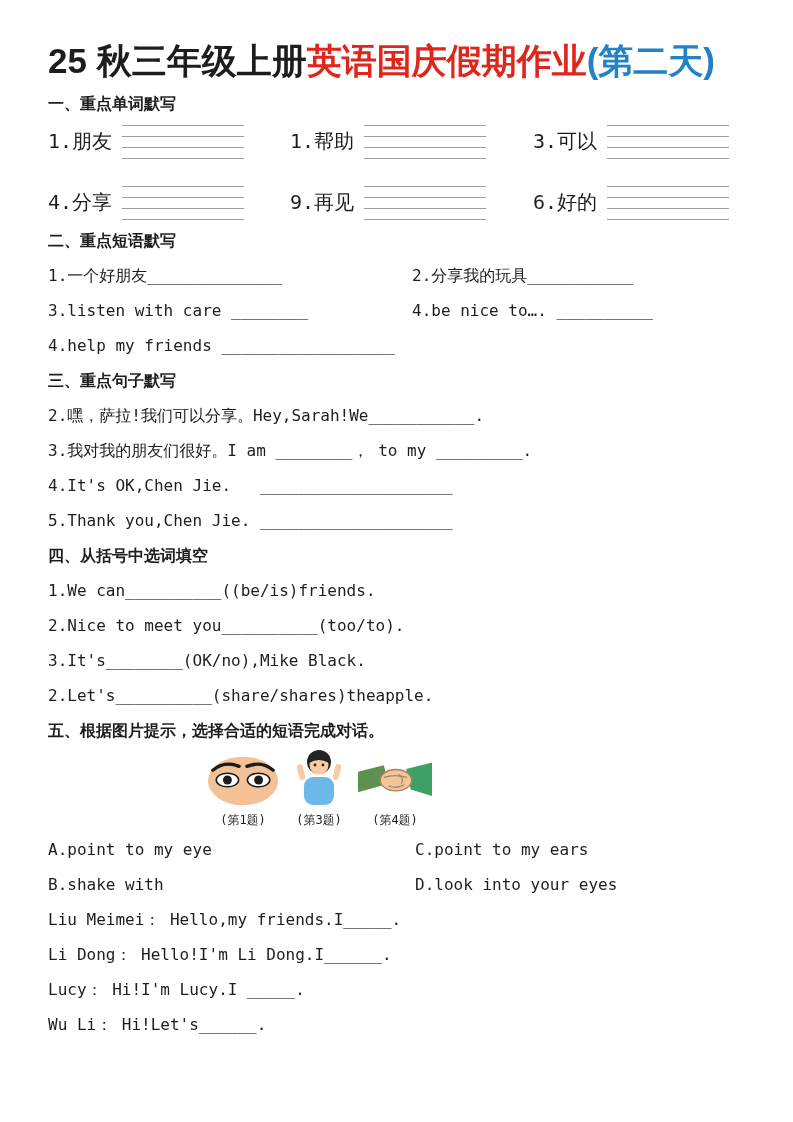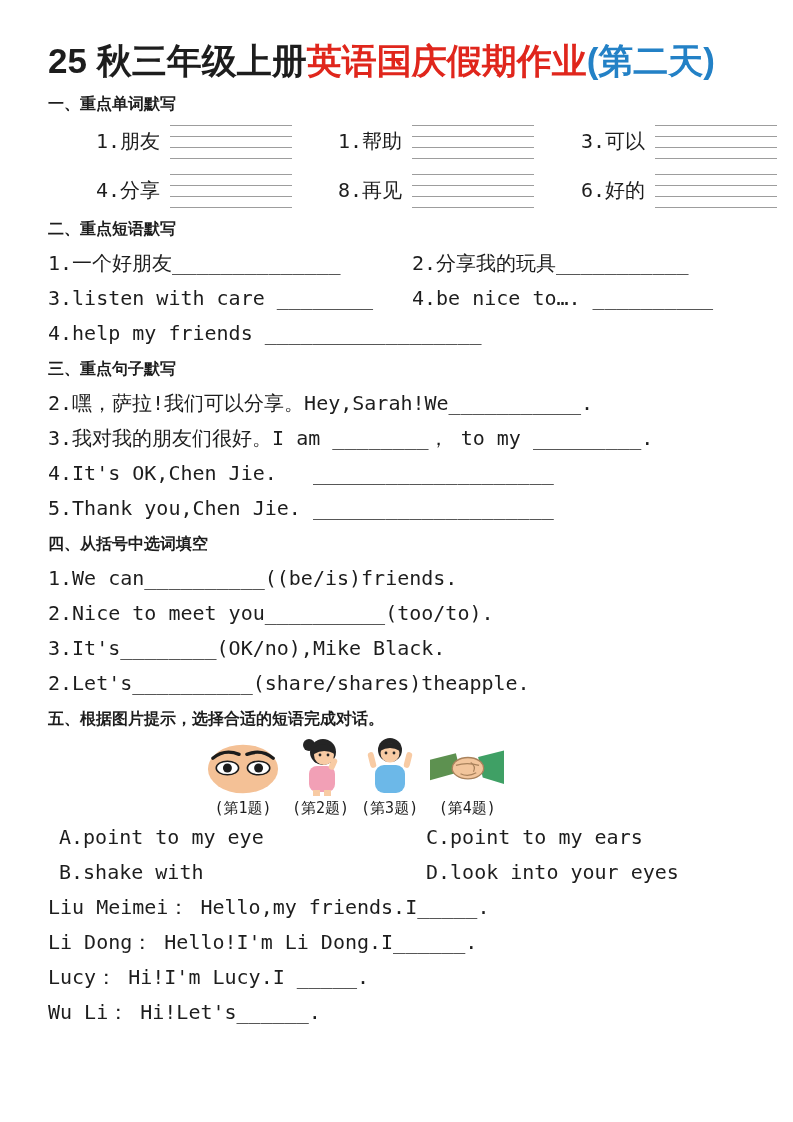--- a/index.html
+++ b/index.html
@@ -22,40 +22,40 @@
 
   
   .heading {
     font-family:"Liberation Sans","DejaVu Sans",sans-serif;
     font-weight:bold; font-size:16px; line-height:1.25;
     margin:8px 0 7px 0;
   }
 
   
   .body-line {
-    font-size:20px; line-height:35px; white-space:pre;
+    font-size:16px; line-height:35px; white-space:pre;
   }
 
   
-  .words { display:grid; grid-template-columns:242px 243px auto; row-gap:8px; margin-bottom:4px;margin-left:48px; }
+  .words { display:grid; grid-template-columns:242px 243px auto; row-gap:20px; margin-bottom:4px; }
   .word-item { display:flex; align-items:center; height:41px; }
   .word-label { font-size:20px; white-space:pre; }
   .stave {
     width:122px; height:34px; margin-left:10px; flex:none;
     background:repeating-linear-gradient(to bottom,#9d9d9d 0,#9d9d9d 1px,transparent 1px,transparent 11px);
   }
 
   
   .two-col { display:grid; grid-template-columns:364px 1fr; }
-  .two-col-opts { display:grid; grid-template-columns:367px 1fr;margin-left:11px; }
+  .two-col-opts { display:grid; grid-template-columns:367px 1fr; }
 
   
   .figures { display:flex; align-items:flex-end; gap:12px; margin:4px 0 2px 158px; width:fit-content; }
   .figure { display:flex; flex-direction:column; align-items:center; }
-  .figcaption { font-size:15px; line-height:20px; white-space:pre; margin-top:2px; }
+  .figcaption { font-size:12px; line-height:20px; white-space:pre; margin-top:2px; }
   .figure svg { display:block; }
 </style>
 </head>
 <body>
 
 <div class="page">
 
   <div class="title">
     <span class="seg-black">25 秋三年级上册</span><span class="seg-red">英语国庆假期作业</span><span class="seg-blue">(第二天)</span>
   </div>
@@ -72,21 +72,21 @@
     </div>
     <div class="word-item">
       <span class="word-label">3.可以</span>
       <span class="stave"></span>
     </div>
     <div class="word-item">
       <span class="word-label">4.分享</span>
       <span class="stave"></span>
     </div>
     <div class="word-item">
-      <span class="word-label">8.再见</span>
+      <span class="word-label">9.再见</span>
       <span class="stave"></span>
     </div>
     <div class="word-item">
       <span class="word-label">6.好的</span>
       <span class="stave"></span>
     </div>
   </div>
 
   <div class="heading">二、重点短语默写</div>
   <div class="two-col">
@@ -120,35 +120,20 @@
         <path d="M7,18 Q19,8 34,14" stroke="#1c1c1c" stroke-width="3.4" fill="none" stroke-linecap="round"></path>
         <path d="M42,14 Q57,8 69,18" stroke="#1c1c1c" stroke-width="3.4" fill="none" stroke-linecap="round"></path>
         <ellipse cx="22" cy="28" rx="11.5" ry="7" fill="#ffffff" stroke="#1c1c1c" stroke-width="1.6"></ellipse>
         <ellipse cx="54" cy="28" rx="11.5" ry="7" fill="#ffffff" stroke="#1c1c1c" stroke-width="1.6"></ellipse>
         <circle cx="22" cy="28" r="4.6" fill="#1c1c1c"></circle>
         <circle cx="54" cy="28" r="4.6" fill="#1c1c1c"></circle>
       </svg>
       <div class="figcaption">(第1题)</div>
     </div>
     <div class="figure">
-      <svg width="48" height="60" viewBox="0 0 48 60">
-        <circle cx="12" cy="9" r="6" fill="#242424"></circle>
-        <circle cx="26" cy="16" r="13" fill="#242424"></circle>
-        <circle cx="27" cy="19" r="10" fill="#f8cba4"></circle>
-        <path d="M16,12 Q27,4 38,13 L38,18 Q27,12 17,18 Z" fill="#242424"></path>
-        <circle cx="23" cy="19" r="1.4" fill="#242424"></circle>
-        <circle cx="31" cy="19" r="1.4" fill="#242424"></circle>
-        <rect x="12" y="30" width="26" height="26" rx="8" fill="#f2a0b6"></rect>
-        <rect x="33" y="22" width="6" height="12" rx="3" fill="#f8cba4" transform="rotate(24 36 28)"></rect>
-        <rect x="16" y="54" width="7" height="6" fill="#f8cba4"></rect>
-        <rect x="27" y="54" width="7" height="6" fill="#f8cba4"></rect>
-      </svg>
-      <div class="figcaption">(第2题)</div>
-    </div>
-    <div class="figure">
       <svg width="54" height="60" viewBox="0 0 54 60">
         <circle cx="27" cy="14" r="12" fill="#242424"></circle>
         <circle cx="27" cy="17" r="9.5" fill="#f8cba4"></circle>
         <path d="M17,11 Q27,3 37,11 L37,15 Q27,9 17,15 Z" fill="#242424"></path>
         <circle cx="23" cy="17" r="1.4" fill="#242424"></circle>
         <circle cx="31" cy="17" r="1.4" fill="#242424"></circle>
         <rect x="12" y="29" width="30" height="28" rx="9" fill="#6cb8e8"></rect>
         <rect x="6" y="16" width="6" height="16" rx="3" fill="#f8cba4" transform="rotate(-14 9 24)"></rect>
         <rect x="42" y="16" width="6" height="16" rx="3" fill="#f8cba4" transform="rotate(14 45 24)"></rect>
       </svg>

